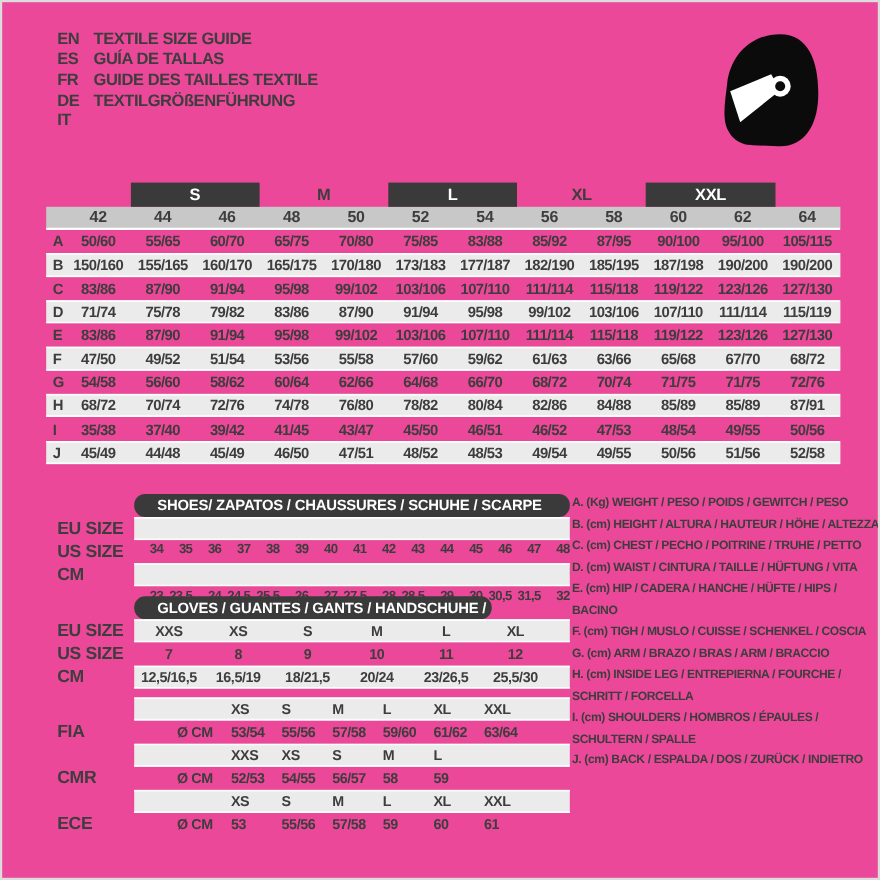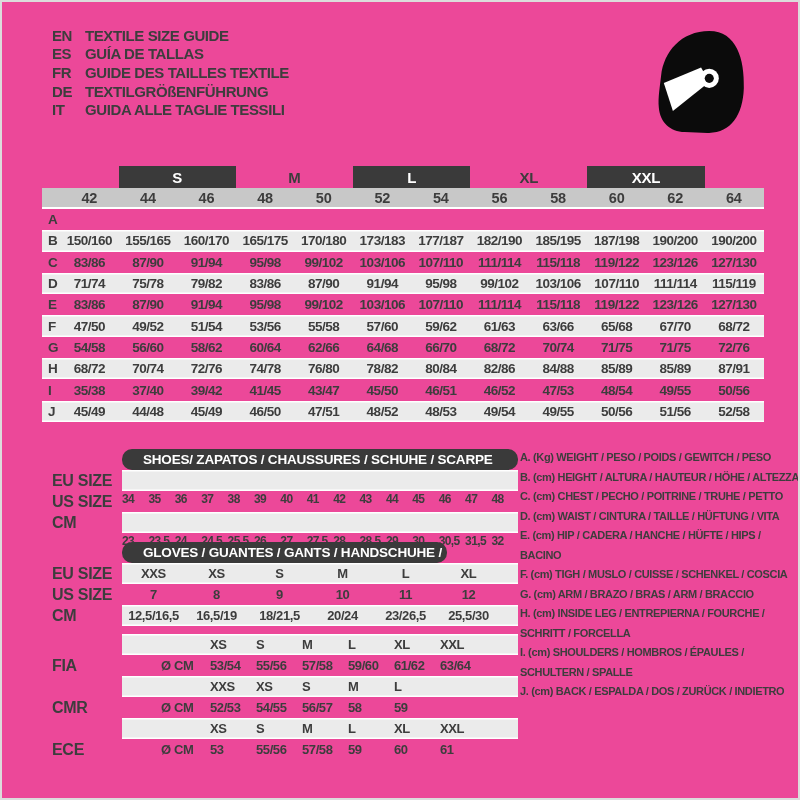--- a/index.html
+++ b/index.html
@@ -42,21 +42,21 @@
   .bar-row { display:flex; height:21px; }
   .side-label { width:70px; flex:none; font-size:16px; display:flex; align-items:center; letter-spacing:-0.3px; }
   .title-bar { background:#3a3a3a; color:#fff; height:21px; line-height:22px;
     padding-left:21px; font-size:13.5px; letter-spacing:-0.2px; width:396px;border-radius:10px; }
   .gloves-table .title-bar { width:325px; }
   .helmet-table .title-bar { width:310px; }
   .sub-row { display:flex; height:21px; }
   .sub-cells { display:flex; width:396px; flex:none; align-items:center; }
   .rows-wrap > .sub-row:nth-child(odd) .sub-cells { background:#ebebeb;
     box-shadow: inset 0 1.5px 0 #fff, inset 0 -1.5px 0 #fff; }
-  .shoes-table .scell { width:26.4px; flex:none; text-align:left; font-size:12px; letter-spacing:-0.6px;margin-top:36px; }
+  .shoes-table .scell { width:26.4px; flex:none; text-align:right; font-size:12px; letter-spacing:-0.6px;margin-top:36px; }
   .gloves-table .scell { width:63px; flex:none; text-align:center; font-size:13px; letter-spacing:-0.4px; }
   .hsize-row .sub-cells { background:#ebebeb; box-shadow: inset 0 1.5px 0 #fff, inset 0 -1.5px 0 #fff; }
   .helmet-table .scell { flex:none; font-size:13px; letter-spacing:-0.4px; }
   .scell.ocm { width:50px; padding-left:3px;margin-left:36px; }
   .hvals { display:flex; }
   .helmet-table .hcell { width:46px; padding-left:2px; }
 
   
   .legend { position:absolute; left:518px; top:446px; width:282px;
     font-size:11px; line-height:19.5px; letter-spacing:-0.35px; }
@@ -79,21 +79,20 @@
       <div class="lang-row">
         <span class="lang-code">FR</span>
         <span class="lang-label">GUIDE DES TAILLES TEXTILE</span>
       </div>
       <div class="lang-row">
         <span class="lang-code">DE</span>
         <span class="lang-label">TEXTILGRÖßENFÜHRUNG</span>
       </div>
       <div class="lang-row">
         <span class="lang-code">IT</span>
-        <span class="lang-label">GUIDA ALLE TAGLIE TESSILI</span>
       </div>
     </div>
 
   <svg class="helmet-icon" viewBox="0 0 110 120" aria-hidden="true">
     <path d="M63 4 C 32 4, 13 27, 10 53 C 8.6 66, 6.5 77, 7.5 88 C 8.8 104, 20 115, 36 115 L 61 116 C 86 117, 100 97, 101 67 C 102 35, 93 4, 63 4 Z" fill="#0b0b0b"></path>
     <path d="M13 61 L 54 44 L 63 60 L 23 92 Z" fill="#ffffff"></path>
     <circle cx="63" cy="56" r="10.5" fill="#ffffff"></circle>
     <circle cx="63" cy="56" r="5" fill="#0b0b0b"></circle>
   </svg>
 
@@ -137,20 +136,35 @@
           <div class="num-cell">58</div>
           <div class="num-cell">60</div>
           <div class="num-cell">62</div>
           <div class="num-cell">64</div>
         </div>
     </div>
     <div class="data-rows">
 
     <div class="data-row">
           <div class="row-label-cell">A</div>
+          <div class="cells-wrap">
+
+          <div class="num-cell">50/60</div>
+            <div class="num-cell">55/65</div>
+            <div class="num-cell">60/70</div>
+            <div class="num-cell">65/75</div>
+            <div class="num-cell">70/80</div>
+            <div class="num-cell">75/85</div>
+            <div class="num-cell">83/88</div>
+            <div class="num-cell">85/92</div>
+            <div class="num-cell">87/95</div>
+            <div class="num-cell">90/100</div>
+            <div class="num-cell">95/100</div>
+            <div class="num-cell">105/115</div>
+          </div>
         </div>
         <div class="data-row">
           <div class="row-label-cell">B</div>
           <div class="cells-wrap">
 
           <div class="num-cell">150/160</div>
             <div class="num-cell">155/165</div>
             <div class="num-cell">160/170</div>
             <div class="num-cell">165/175</div>
             <div class="num-cell">170/180</div>

